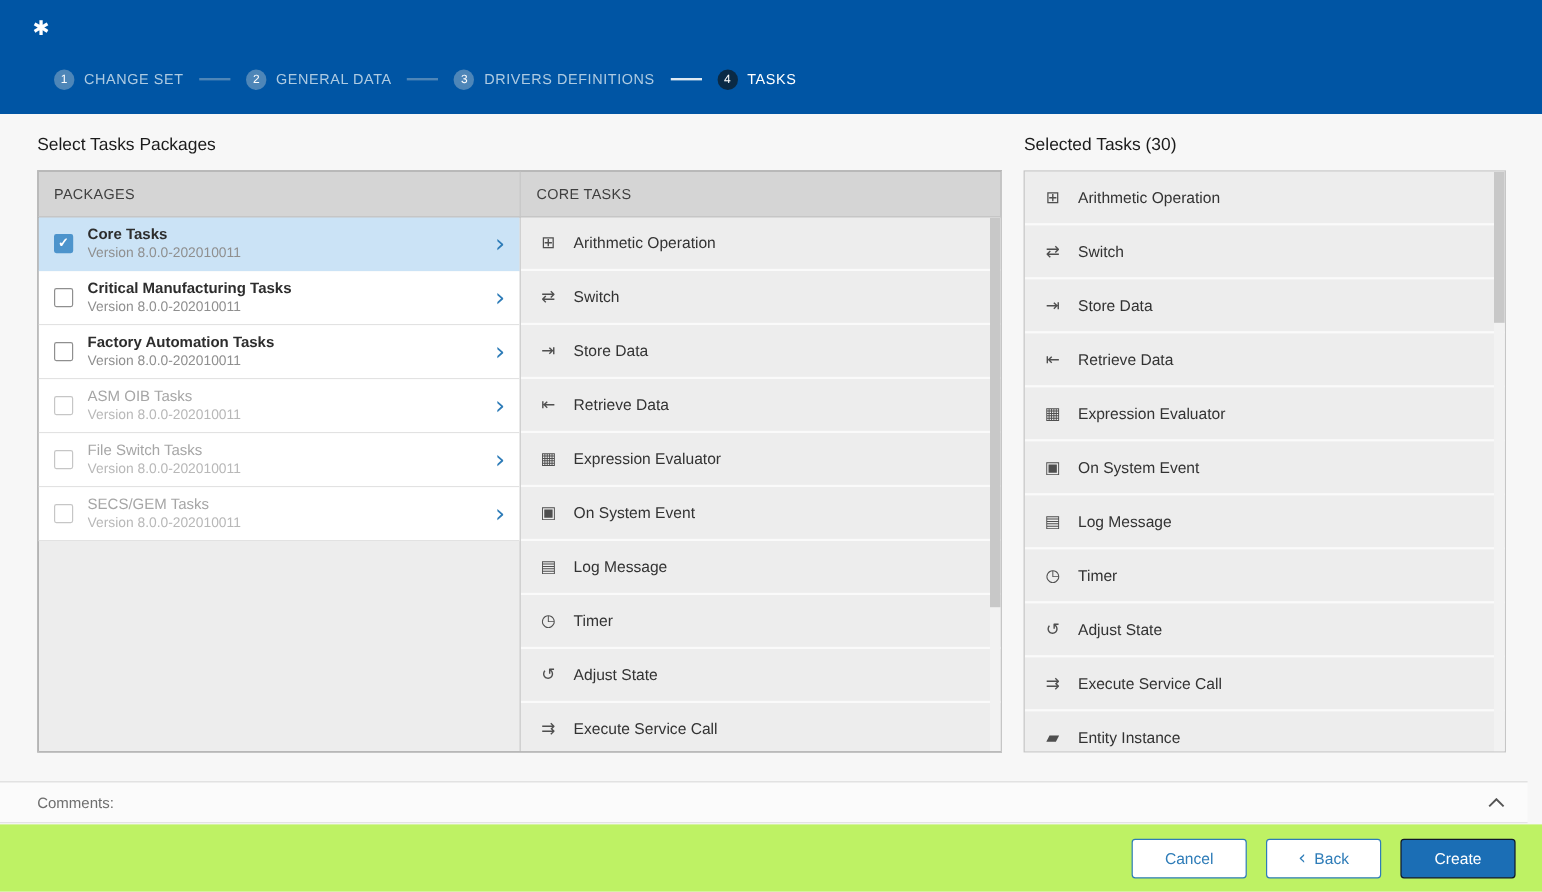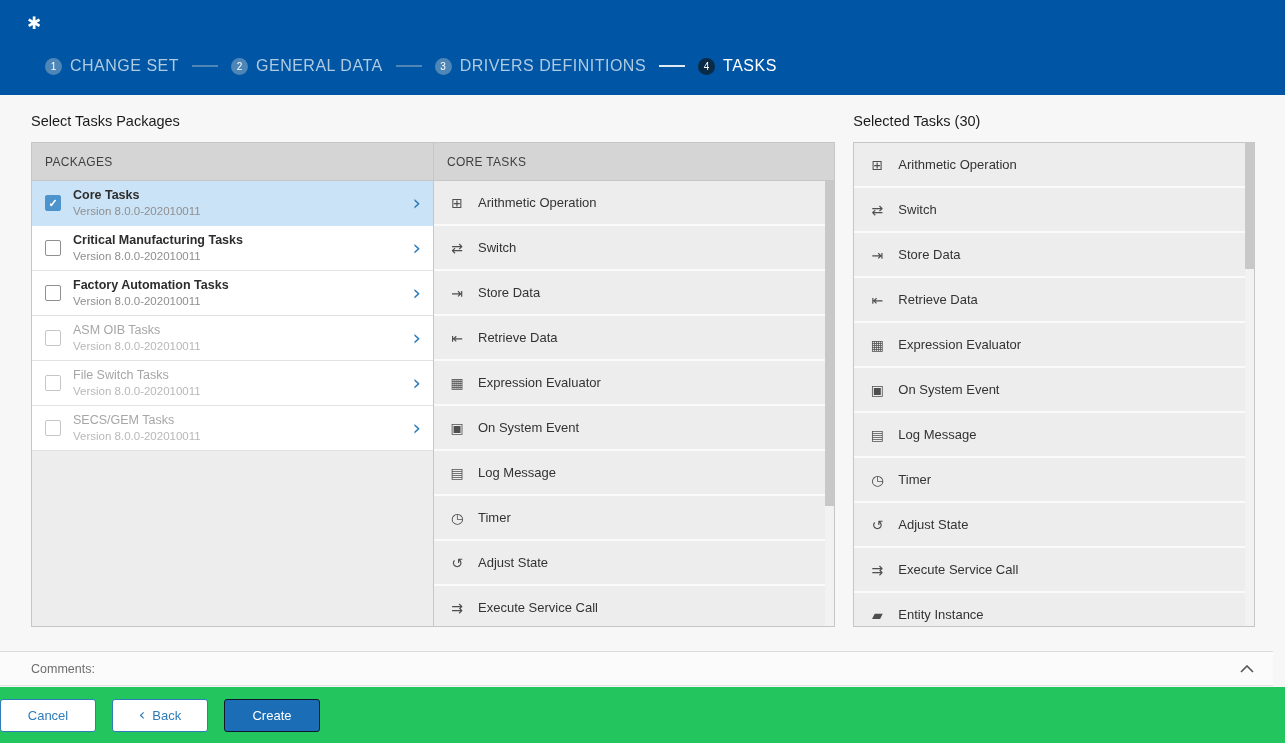--- a/index.html
+++ b/index.html
@@ -21,21 +21,21 @@
 
   .steps { display:flex; align-items:center; padding-left:45px; height:38px; }
   .step { display:flex; align-items:center; }
   .connector { width:26px; height:2px; background:#4E86B8; margin:0 13px; }
   .step.active .connector { background:#DDE9F3; }
   .step-num {
     width:17px; height:17px; border-radius:50%; background:#4E86B8; color:#fff;
     font-size:10px; display:flex; align-items:center; justify-content:center; flex:0 0 auto;
   }
   .step.active .step-num { background:#0A2A45; }
-  .step-label { margin-left:8px; font-size:16px; color:#AECBE2; letter-spacing:.5px; }
+  .step-label { margin-left:8px; font-size:12px; color:#AECBE2; letter-spacing:.5px; }
   .step.active .step-label { color:#FFFFFF; }
 
   
   .content { display:flex; padding:18px 30px 0 31px; gap:18px; }
   .left-pane { width:805px; }
   .right-pane { width:402px; }
   .section-title { font-size:14.5px; color:#1B1B1B; height:20px; margin-bottom:9px; }
 
   .pkg-table { border:1px solid #C6C6C6; height:485px; background:#737373; display:flex; flex-direction:column; }
   .thead { display:flex; height:38px; background:#D5D5D5; border-bottom:1px solid #C6C6C6; flex:0 0 auto; }
@@ -79,22 +79,22 @@
     position:absolute; left:0; right:12px; top:651px; height:35px;
     background:#FBFBFB; border-top:1px solid #DCDCDC; border-bottom:1px solid #E3E3E3;
     display:flex; align-items:center; justify-content:space-between; padding:0 19px 0 31px;
     cursor:pointer;
   }
   .comments-label { font-size:12.5px; color:#6E6E6E; }
   .collapse-icon { display:flex; align-items:center; }
 
   
   .footer {
-    position:absolute; left:0; right:0; top:687px; bottom:0; background:#22c55e;
-    display:flex; align-items:center; justify-content:flex-start; gap:16px; padding-right:22px;
+    position:absolute; left:0; right:0; top:687px; bottom:0; background:#bef264;
+    display:flex; align-items:center; justify-content:flex-end; gap:16px; padding-right:22px;
   }
   .btn {
     height:33px; min-width:96px; border-radius:3px; font-size:13px;
     display:flex; align-items:center; justify-content:center; cursor:pointer;
     font-family:"Liberation Sans", sans-serif; padding:0 14px;
   }
   .btn.outline { background:#fff; border:1px solid #2E7CB8; color:#2E7CB8; }
   .btn.primary { background:#1B6EB5; border:1px solid #0f172a; color:#fff; }
   .back-chevron { font-size:16px; margin-right:7px; line-height:1; font-family:"DejaVu Sans", sans-serif; }
 </style>

